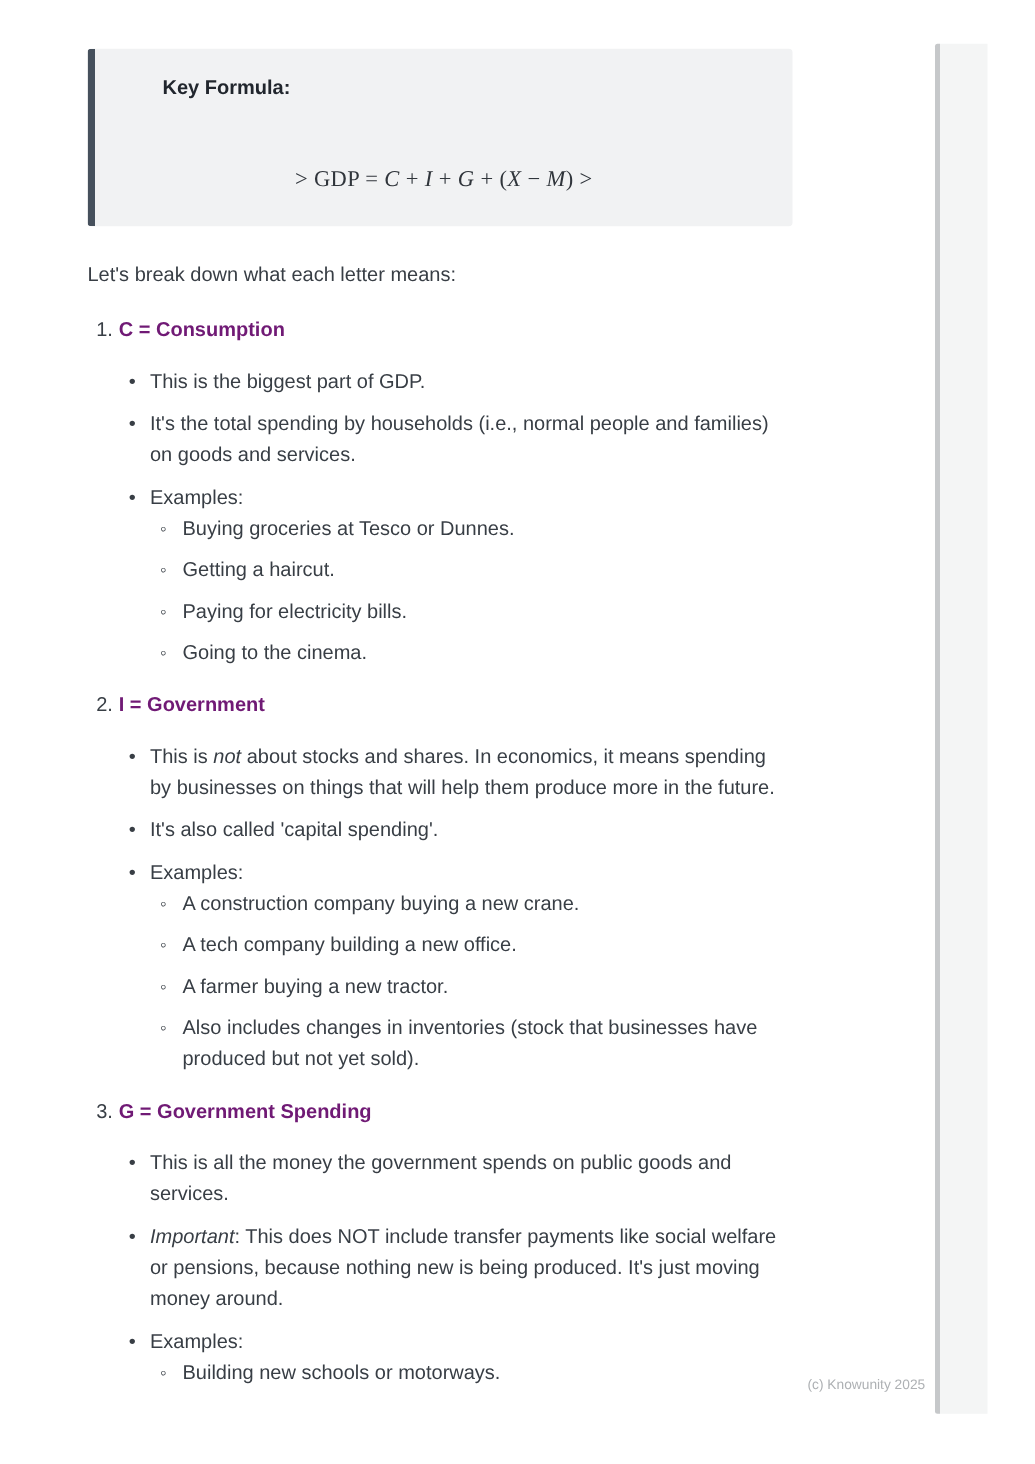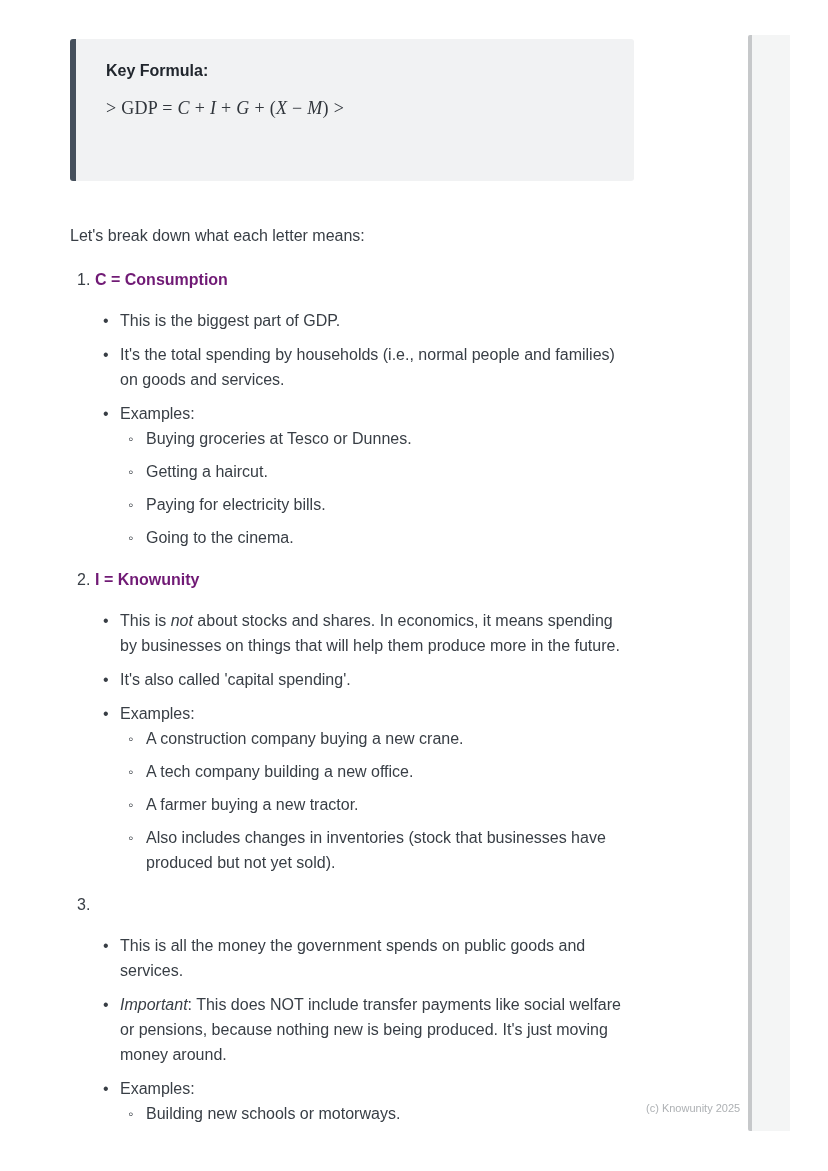--- a/index.html
+++ b/index.html
@@ -25,33 +25,34 @@
     background: #f1f2f3;
     border-left: 6px solid #46505c;
     border-radius: 3px;
     padding: 21px 30px 0 30px;
   }
   .formula-label {
     font-weight: 700;
     color: #21262d;
     font-size: 16px;
     line-height: 22px;
+    margin-left: 24px;
   }
   .formula-line {
-    margin-top: 14px;
-    text-align: left;
+    margin-top: 49px;
+    text-align: center;
     font-family: "Liberation Serif", serif;
     font-size: 18px;
     line-height: 24px;
     color: #30353b;
     letter-spacing: 0.3px;
   }
   .formula-line .it { font-style: italic; }
   
-  .intro { margin-top: 42px; }
+  .intro { margin-top: 27px; }
   .sections { margin-top: 19px; list-style: none; }
   .section + .section { margin-top: 17px; }
   .section-head {
     display: flex;
     padding-left: 7px;
     line-height: 25px;
   }
   .section-num { width: 18px; flex: none; }
   .section-title { font-weight: 700; color: #701a75; }
   ul.bullets { margin-top: 16px; list-style: none; }
@@ -147,21 +148,21 @@
               </li>
             </ul>
           </div>
         </li>
       </ul>
     </li>
 
     <li class="section">
       <div class="section-head">
         <span class="section-num">2.</span>
-        <span class="section-title">I = Knowunity</span>
+        <span class="section-title">I = Government</span>
       </div>
       <ul class="bullets">
         <li class="bullet">
           <span class="marker">•</span>
           <div class="bullet-body"><span>This is </span><em class="soft">not</em><span> about stocks and shares. In economics, it means spending by businesses on things that will help them produce more in the future.</span></div>
         </li>
         <li class="bullet">
           <span class="marker">•</span>
           <div class="bullet-body">It's also called 'capital spending'.</div>
         </li>
@@ -188,20 +189,21 @@
               </li>
             </ul>
           </div>
         </li>
       </ul>
     </li>
 
     <li class="section">
       <div class="section-head">
         <span class="section-num">3.</span>
+        <span class="section-title">G = Government Spending</span>
       </div>
       <ul class="bullets">
         <li class="bullet">
           <span class="marker">•</span>
           <div class="bullet-body">This is all the money the government spends on public goods and services.</div>
         </li>
         <li class="bullet">
           <span class="marker">•</span>
           <div class="bullet-body"><span></span><em class="soft">Important</em><span>: This does NOT include transfer payments like social welfare or pensions, because nothing new is being produced. It's just moving money around.</span></div>
         </li>

